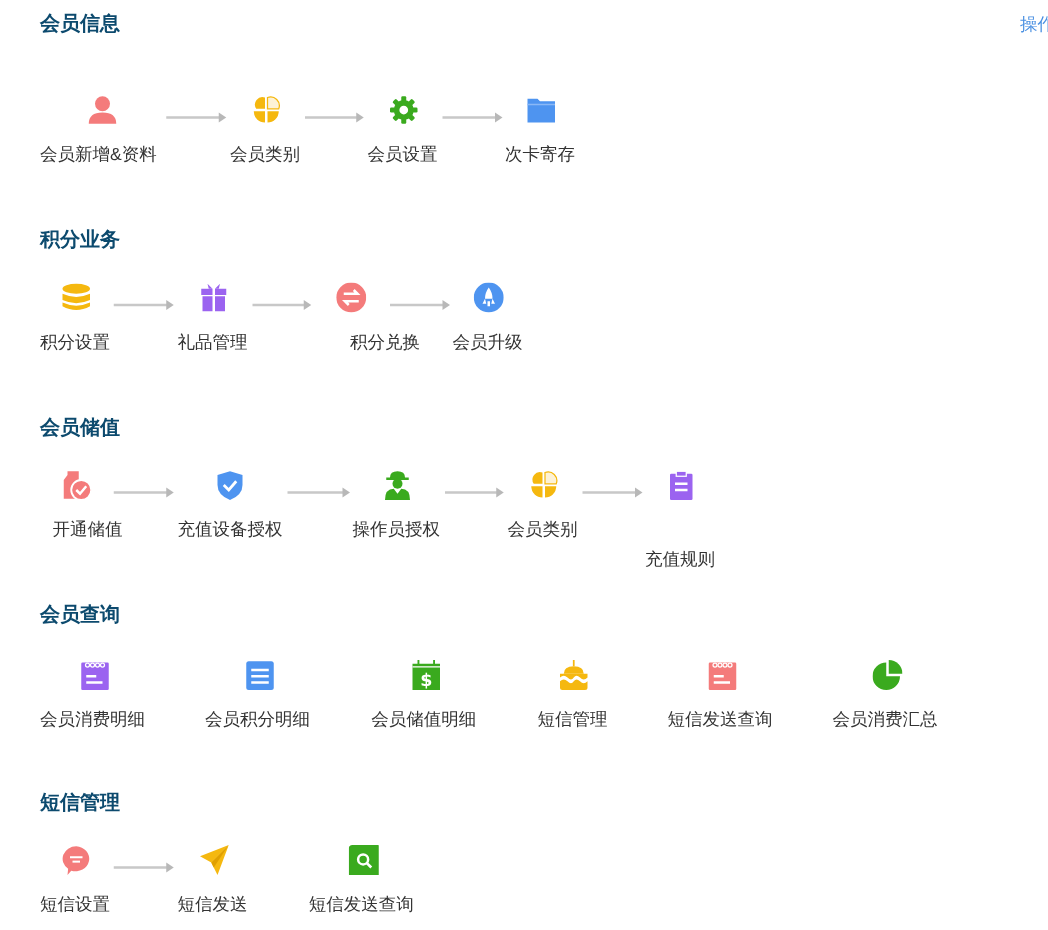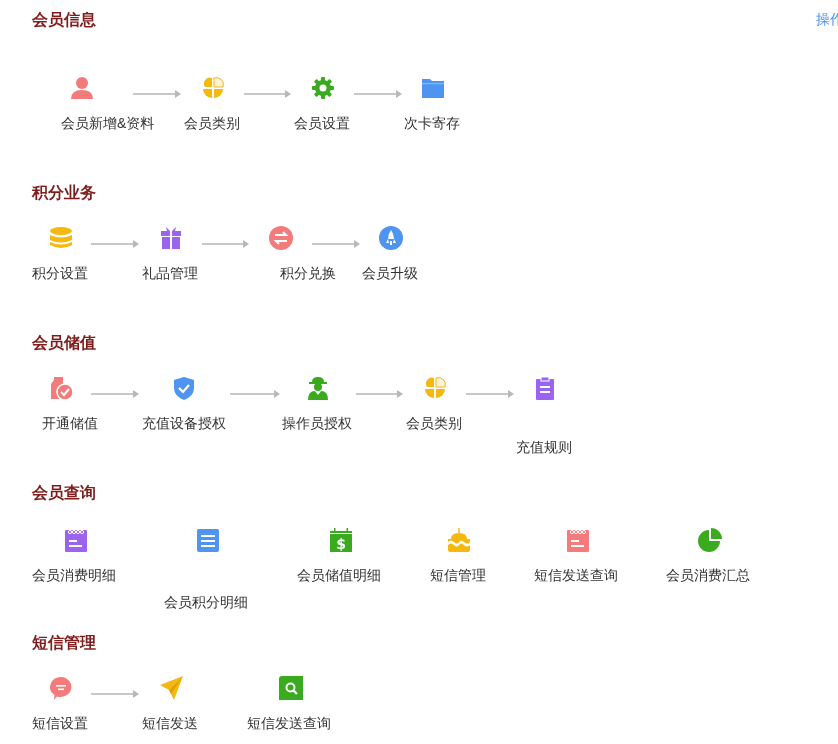--- a/index.html
+++ b/index.html
@@ -1,18 +1,18 @@
 <!DOCTYPE html>
 <html><head>
 <meta charset="utf-8">
 <style>
   * { box-sizing: border-box; margin: 0; padding: 0; }
   html, body { width: 838px; height: 744px; overflow: hidden; background: #ffffff; }
   body { position: relative; font-family: "Liberation Sans", "DejaVu Sans", sans-serif; color: #333; }
-  .section-title { position: absolute; left: 32px; font-size: 16px; font-weight: bold; color: #7f1d1d; line-height: 20px; }
+  .section-title { position: absolute; left: 32px; font-size: 16px; font-weight: bold; color: #0c4a6e; line-height: 20px; }
   .op-link { position: absolute; left: 816px; top: 11px; font-size: 14px; color: #4a90e2; white-space: nowrap; cursor: pointer; }
   .node { position: absolute; width: 0; height: 0; }
   .node .icon { position: absolute; left: -12px; top: -12px; width: 24px; height: 24px; cursor: pointer; }
   .node .label { position: absolute; top: 26px; left: -29px; white-space: nowrap; font-size: 14px; color: #333; cursor: pointer; line-height: 18px; }
   .arrow { position: absolute; height: 2px; background: #c8c8c8; }
   .arrow::after { content: ""; position: absolute; right: -2px; top: -3px; border-left: 6px solid #b8b8b8; border-top: 4px solid transparent; border-bottom: 4px solid transparent; }
   svg { display: block; }
 </style>
 </head>
 <body>
@@ -21,21 +21,21 @@
 
 <div class="section-title" style="top:10px;">会员信息</div>
 
 <div class="node" style="left:82px; top:88px;">
   <span class="icon">
     <svg width="24" height="24" viewBox="0 0 24 24">
         <circle cx="12" cy="7" r="6" fill="#f47b7b"></circle>
         <path d="M1 23 Q1 14 12 14 Q23 14 23 23 Z" fill="#f47b7b"></path>
       </svg>
   </span>
-  <span class="label" style="left:-50px;margin-left:29px;">会员新增&amp;资料</span>
+  <span class="label" style="left:-50px;">会员新增&amp;资料</span>
 </div>
 <div class="arrow" style="left:133px; top:93px; width:46px;"></div>
 
 <div class="node" style="left:213px; top:88px;">
   <span class="icon">
     <svg width="24" height="24" viewBox="0 0 24 24">
         <path d="M11 11 H4 A6 6 0 0 1 11 2 Z" fill="#f5b80f"></path>
         <path d="M13 11 V2 A7 7 0 0 1 22 11 Z" fill="#fdf2d6" stroke="#f5b80f" stroke-width="1"></path>
         <path d="M11 13 V22 A9 9 0 0 1 2 13 Z" fill="#f5b80f"></path>
         <path d="M13 13 H22 A9 9 0 0 1 13 22 Z" fill="#f5b80f"></path>
@@ -214,21 +214,21 @@
 
 <div class="node" style="left:208px; top:540px;">
   <span class="icon">
     <svg width="24" height="24" viewBox="0 0 24 24">
         <rect x="1" y="1" width="22" height="23" rx="2" fill="#4e94f0"></rect>
         <rect x="5" y="7" width="14" height="2" fill="#fff"></rect>
         <rect x="5" y="12" width="14" height="2" fill="#fff"></rect>
         <rect x="5" y="17" width="14" height="2" fill="#fff"></rect>
       </svg>
   </span>
-  <span class="label" style="left:-44px;margin-top:27px;">会员积分明细</span>
+  <span class="label" style="left:-44px;">会员积分明细</span>
 </div>
 
 <div class="node" style="left:341px; top:540px;">
   <span class="icon">
     <svg width="24" height="24" viewBox="0 0 24 24">
         <rect x="1" y="3" width="22" height="21" fill="#3aaa1e"></rect>
         <rect x="5" y="0" width="1.5" height="4" fill="#3aaa1e"></rect>
         <rect x="17.5" y="0" width="1.5" height="4" fill="#3aaa1e"></rect>
         <rect x="1" y="5" width="22" height="1" fill="#fff"></rect>
         <text x="12" y="21" text-anchor="middle" font-family="DejaVu Sans, sans-serif" font-weight="bold" font-size="14" fill="#fff">$</text>

